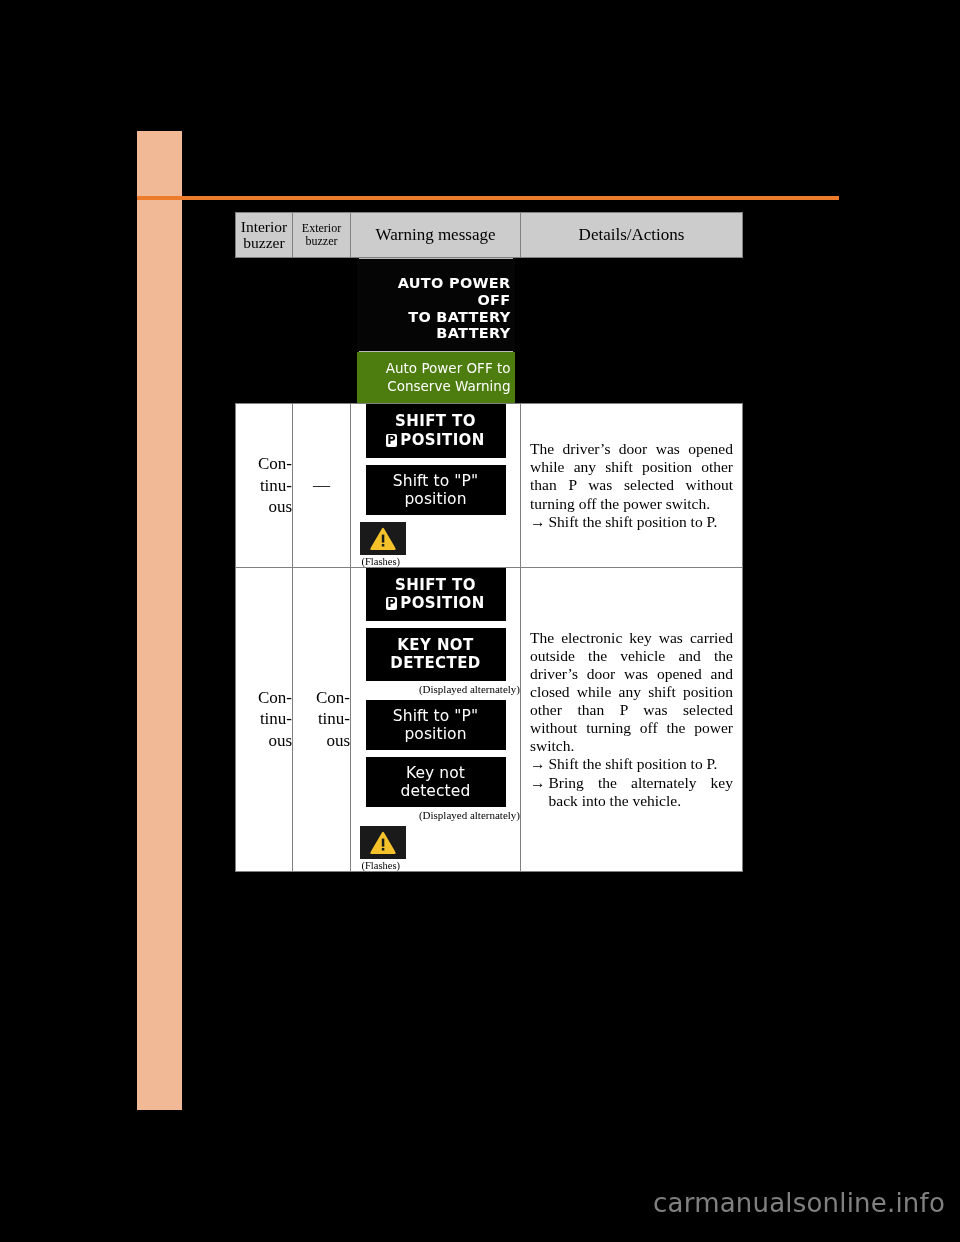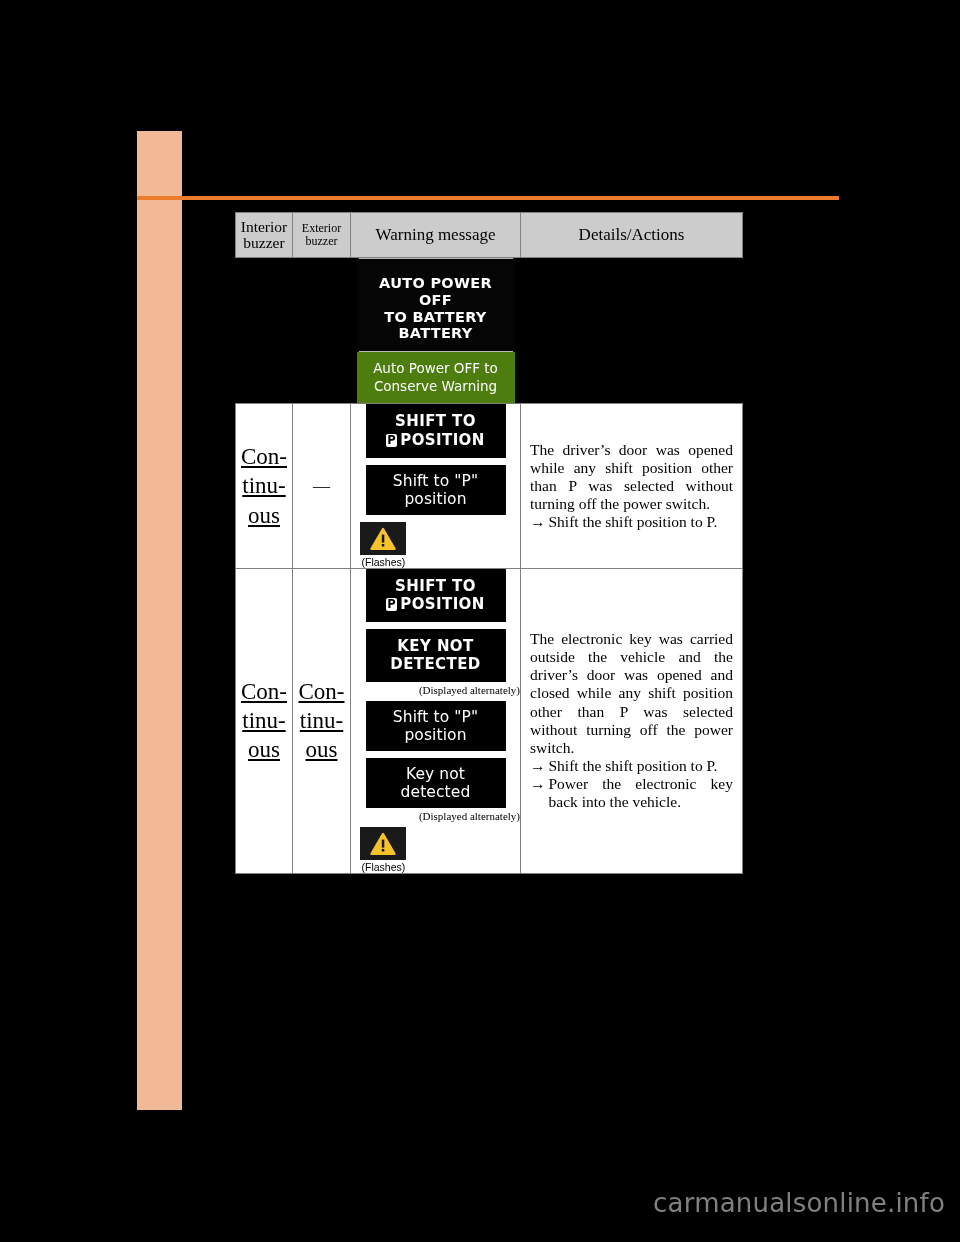--- a/index.html
+++ b/index.html
@@ -86,45 +86,44 @@
     background: #000000;
     border-color: #000000;
     border-top-color: #808080;
     border-bottom-color: #808080;
   }
   .row-white td {
     background: #ffffff;
   }
 
   .buzzer-cell {
-    text-align: center;
-    color: #000000;
-    font-size: 23px;
+    text-align: right;
+    color: #000000;
+    font-size: 17px;
     line-height: 1.28;
-    text-decoration: underline;
   }
   .dash-cell {
     text-align: center;
     color: #000000;
     font-size: 17px;
   }
 
   .msg-cell { padding: 6px 0 8px 0; text-align: center; }
 
   
   .disp-wrap {
     display: flex;
     flex-direction: column;
     align-items: center;
   }
   .disp {
     background: #050505;
     color: #ffffff;
     font-family: "DejaVu Sans", sans-serif;
-    text-align: center;
+    text-align: right;
     box-sizing: border-box;
   }
   .disp-upper {
     width: 158px;
     font-weight: bold;
     font-size: 14.5px;
     letter-spacing: 0.3px;
     line-height: 1.16;
     padding: 9px 4px 9px 4px;
   }
@@ -203,21 +202,21 @@
   }
   .warn-left {
     display: flex;
     flex-direction: column;
     align-items: flex-start;
     width: 152px;
     margin: 0 auto;
   }
   .warn-left .warn-box { margin: 0; }
   .caption {
-    font-family: Liberation Sans, sans-serif;
+    font-family: Liberation Serif, serif;
     font-size: 10.5px;
     color: #000000;
     margin-top: 1px;
     padding-left: 2px;
   }
   .caption-center {
     font-family: "Liberation Serif", serif;
     font-size: 11px;
     color: #000000;
     text-align: right;
@@ -371,21 +370,21 @@
       </td>
       <td>
         <div class="details">
           <p>The electronic key was carried outside the vehicle and the driver’s door was opened and closed while any shift position other than P was selected without turning off the power switch.</p>
           <div class="arrow-line">
             <span class="arw">→</span>
             <span class="txt">Shift the shift position to P.</span>
           </div>
           <div class="arrow-line">
             <span class="arw">→</span>
-            <span class="txt">Power the electronic key back into the vehicle.</span>
+            <span class="txt">Bring the alternately key back into the vehicle.</span>
           </div>
         </div>
       </td>
     </tr>
 
   </tbody>
 </table>
 
 <div class="watermark">carmanualsonline.info</div>
 

